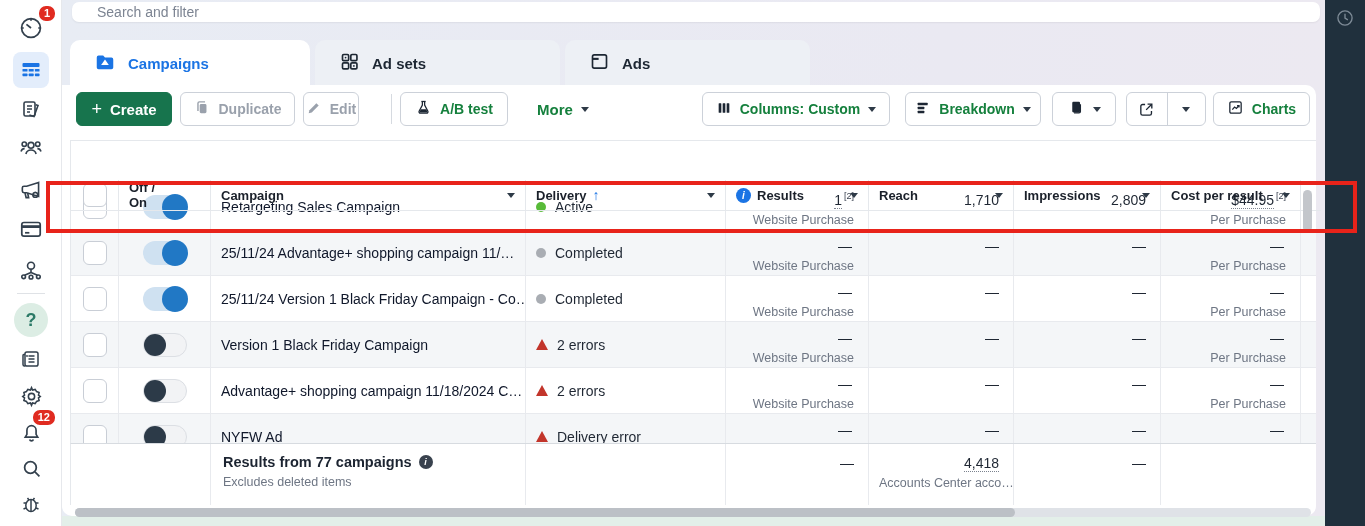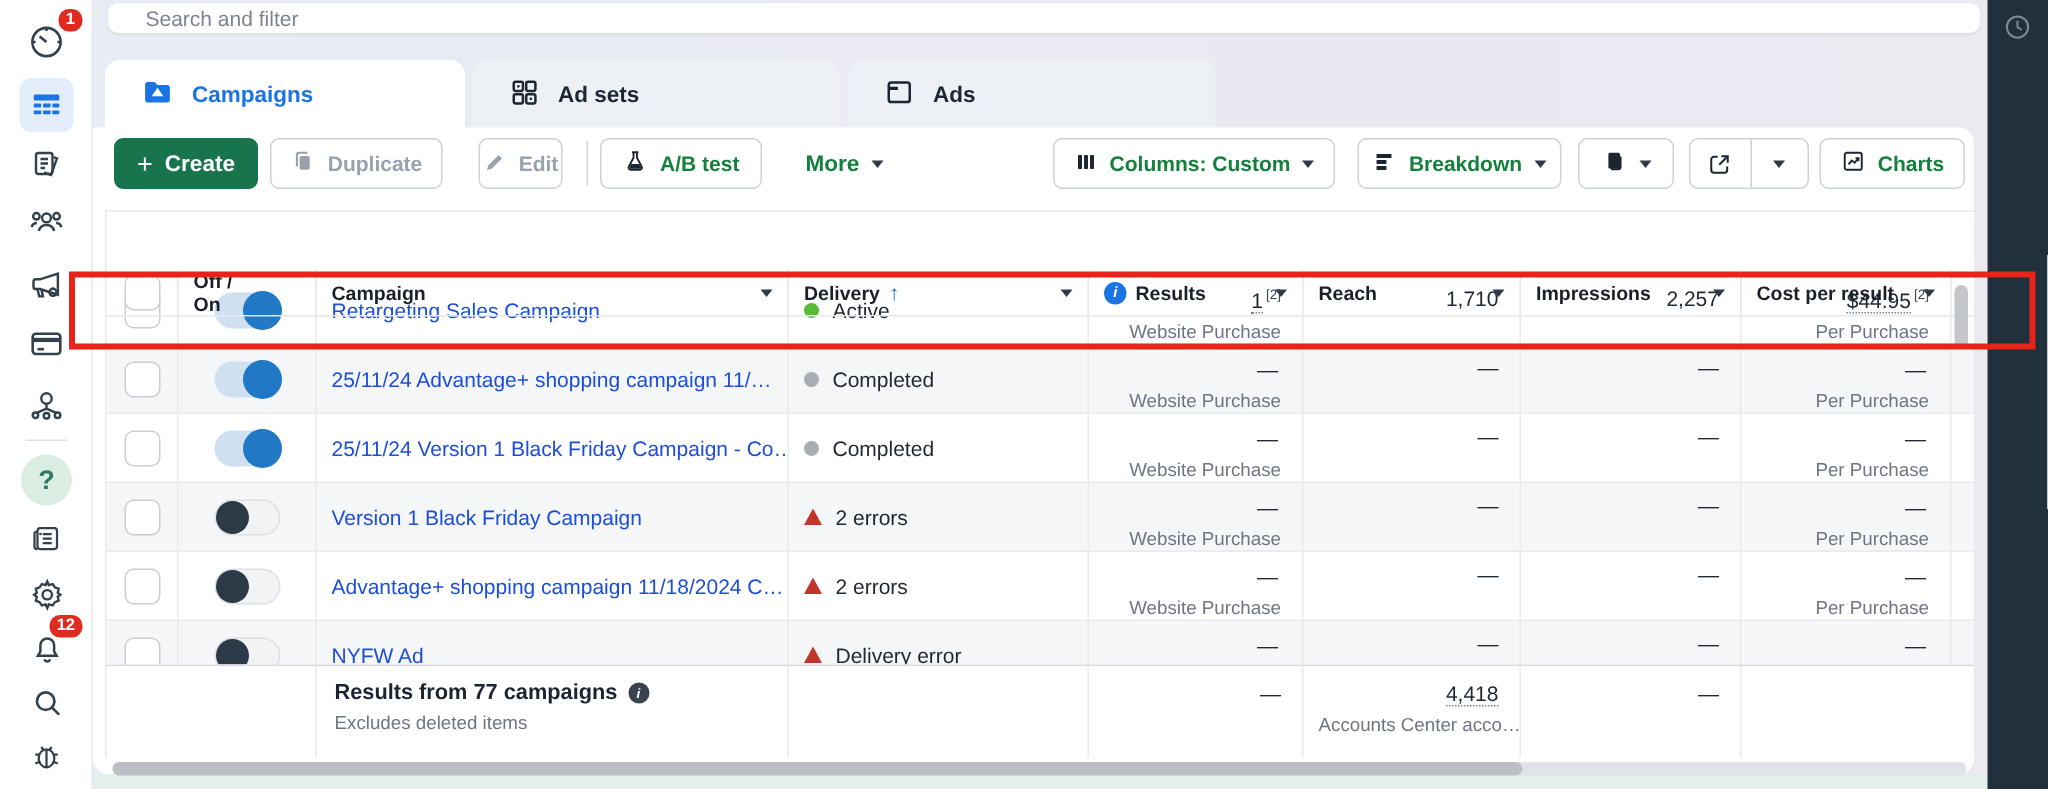--- a/index.html
+++ b/index.html
@@ -62,21 +62,21 @@
   .trow:nth-child(even) { background:#f4f6f8; }
   .cell { border-right:1px solid #e8eaee; padding:6px 10px; overflow:hidden; }
   .cell:last-child { border-right:none; }
   .c-center { display:flex; align-items:center; justify-content:center; }
   .c-left { display:flex; align-items:center; }
   .c-num { text-align:right; padding-right:14px; padding-top:7px; }
   .val { font-size:14px; color:#1f2733; }
   .u-dot { border-bottom:1px dotted #7b828e; }
   sup.ref { font-size:9px; color:#3a4250; margin-left:2px; }
   .sub { font-size:12.5px; color:#6e7684; margin-top:4px; white-space:nowrap; }
-  .camp-link { color:#1d4ed8; font-size:14px; text-decoration:none; white-space:nowrap; display:block; }
+  .camp-link { color:#0f172a; font-size:14px; text-decoration:none; white-space:nowrap; display:block; }
   .status-txt { font-size:14px; color:#1f2733; margin-left:9px; }
   .status-ico { display:inline-block; }
   .status-ico.active { width:10px; height:10px; border-radius:50%; background:#58bb38; }
   .status-ico.completed { width:10px; height:10px; border-radius:50%; background:#a9adb3; }
   .status-ico.error { width:0; height:0; border-left:6px solid transparent; border-right:6px solid transparent; border-bottom:11px solid #c2352b; }
 
   .checkbox { width:24px; height:24px; border:1px solid #c9ced6; border-radius:6px; background:#fff; display:inline-block; }
   .toggle { position:relative; width:44px; height:24px; border-radius:12px; display:inline-block; }
   .toggle.on { background:#cfe1f1; }
   .toggle.on .knob { position:absolute; right:-1px; top:-1px; width:26px; height:26px; border-radius:50%; background:#2178c5; }
@@ -151,21 +151,21 @@
   </div>
   <div class="btn disabled" style="left:180px;width:115px;">
     <span>
       <svg width="17" height="17" viewBox="0 0 24 24" fill="none" stroke="#9aa1ac" stroke-width="2">
           <path d="M7 17V6a2 2 0 0 1 2-2h8"></path>
           <rect x="9.5" y="7" width="9.5" height="13" rx="2" fill="#9aa1ac" stroke="none"></rect>
         </svg>
     </span>
     <span>Duplicate</span>
   </div>
-  <div class="btn disabled" style="left:303px;width:56px;margin-left:16px;">
+  <div class="btn disabled" style="left:303px;width:56px;">
     <span>
       <svg width="16" height="16" viewBox="0 0 24 24">
           <path fill="#9aa1ac" d="M4 20l1.2-4.6L15.6 5l3.4 3.4L8.6 18.8 4 20z"></path>
         </svg>
     </span>
     <span>Edit</span>
   </div>
   <div class="tool-divider"></div>
   <div class="btn" style="left:400px;width:108px;">
     <span>
@@ -296,21 +296,21 @@
         </div>
         <div class="cell c-left">
           <span class="status-ico active"></span>
           <span class="status-txt">Active</span>
         </div>
         <div class="cell c-num">
           <div><span class="val u-dot">1</span><sup class="ref">[2]</sup></div>
           <div class="sub">Website Purchase</div>
         </div>
         <div class="cell c-num"><span class="val">1,710</span></div>
-        <div class="cell c-num"><span class="val">2,257</span></div>
+        <div class="cell c-num"><span class="val">2,809</span></div>
         <div class="cell c-num">
           <div><span class="val u-dot">$44.95</span><sup class="ref">[2]</sup></div>
           <div class="sub">Per Purchase</div>
         </div>
         <div class="cell"></div>
       </div>
       <div class="trow tgrid">
         <div class="cell c-center">
           <span class="checkbox"></span>
         </div>

